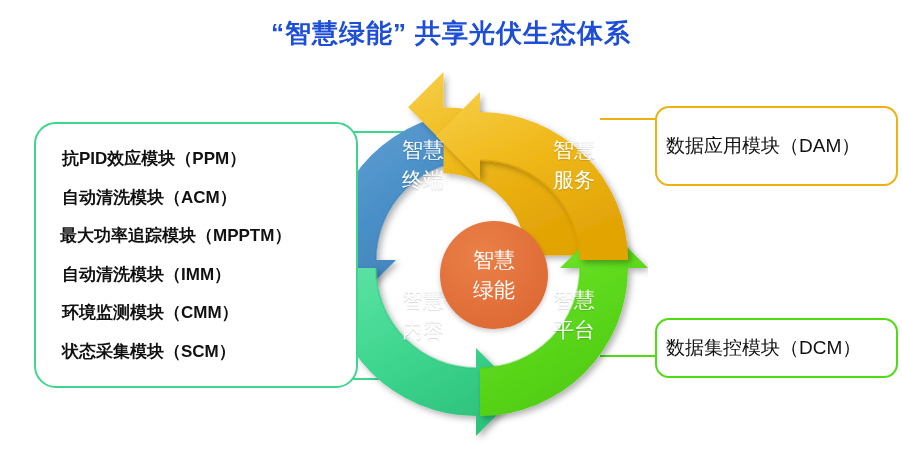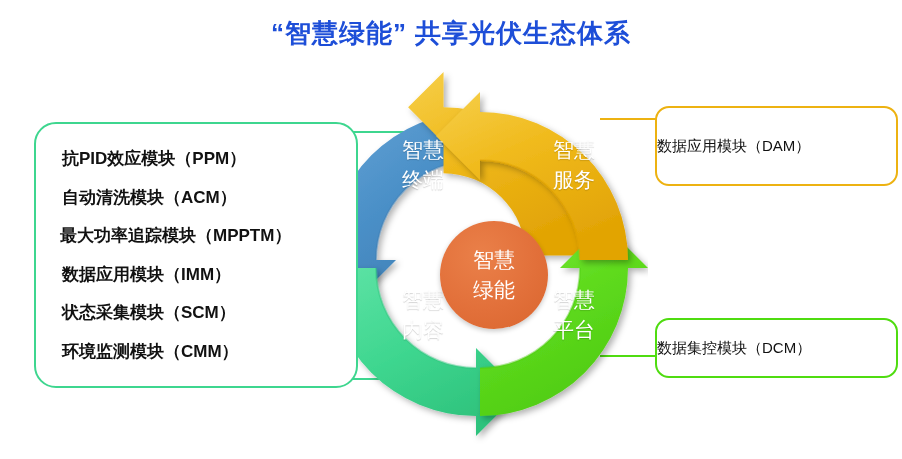--- a/index.html
+++ b/index.html
@@ -78,24 +78,24 @@
     border: 2px solid #EDB211;
   }
   #right-box-bottom {
     left: 655px;
     top: 318px;
     width: 243px;
     height: 60px;
     border: 2px solid #4FDC10;
   }
   .right-box-label {
-    font-size: 15px;
+    font-size: 19px;
     color: #111;
     white-space: nowrap;
-    padding-left: 0;
+    padding-left: 9px;
   }
 
   
   .conn {
     position: absolute;
     z-index: 2;
   }
   #conn-left-top {
     left: 352px;
     top: 131px;
@@ -182,23 +182,23 @@
 <div class="conn" id="conn-left-top"></div>
 <div class="conn" id="conn-left-bottom"></div>
 <div class="conn" id="conn-right-top"></div>
 <div class="conn" id="conn-right-bottom"></div>
 
 <div id="left-panel">
   <div id="left-list">
     <div class="left-item">抗PID效应模块（PPM）</div>
     <div class="left-item">自动清洗模块（ACM）</div>
     <div class="left-item wide">最大功率追踪模块（MPPTM）</div>
-    <div class="left-item">数据应用模块（IMM）</div>
+    <div class="left-item">自动清洗模块（IMM）</div>
+    <div class="left-item">环境监测模块（CMM）</div>
     <div class="left-item">状态采集模块（SCM）</div>
-    <div class="left-item">环境监测模块（CMM）</div>
   </div>
 </div>
 
 <div class="right-box" id="right-box-top">
   <span class="right-box-label">数据应用模块（DAM）</span>
 </div>
 <div class="right-box" id="right-box-bottom">
   <span class="right-box-label">数据集控模块（DCM）</span>
 </div>
 

